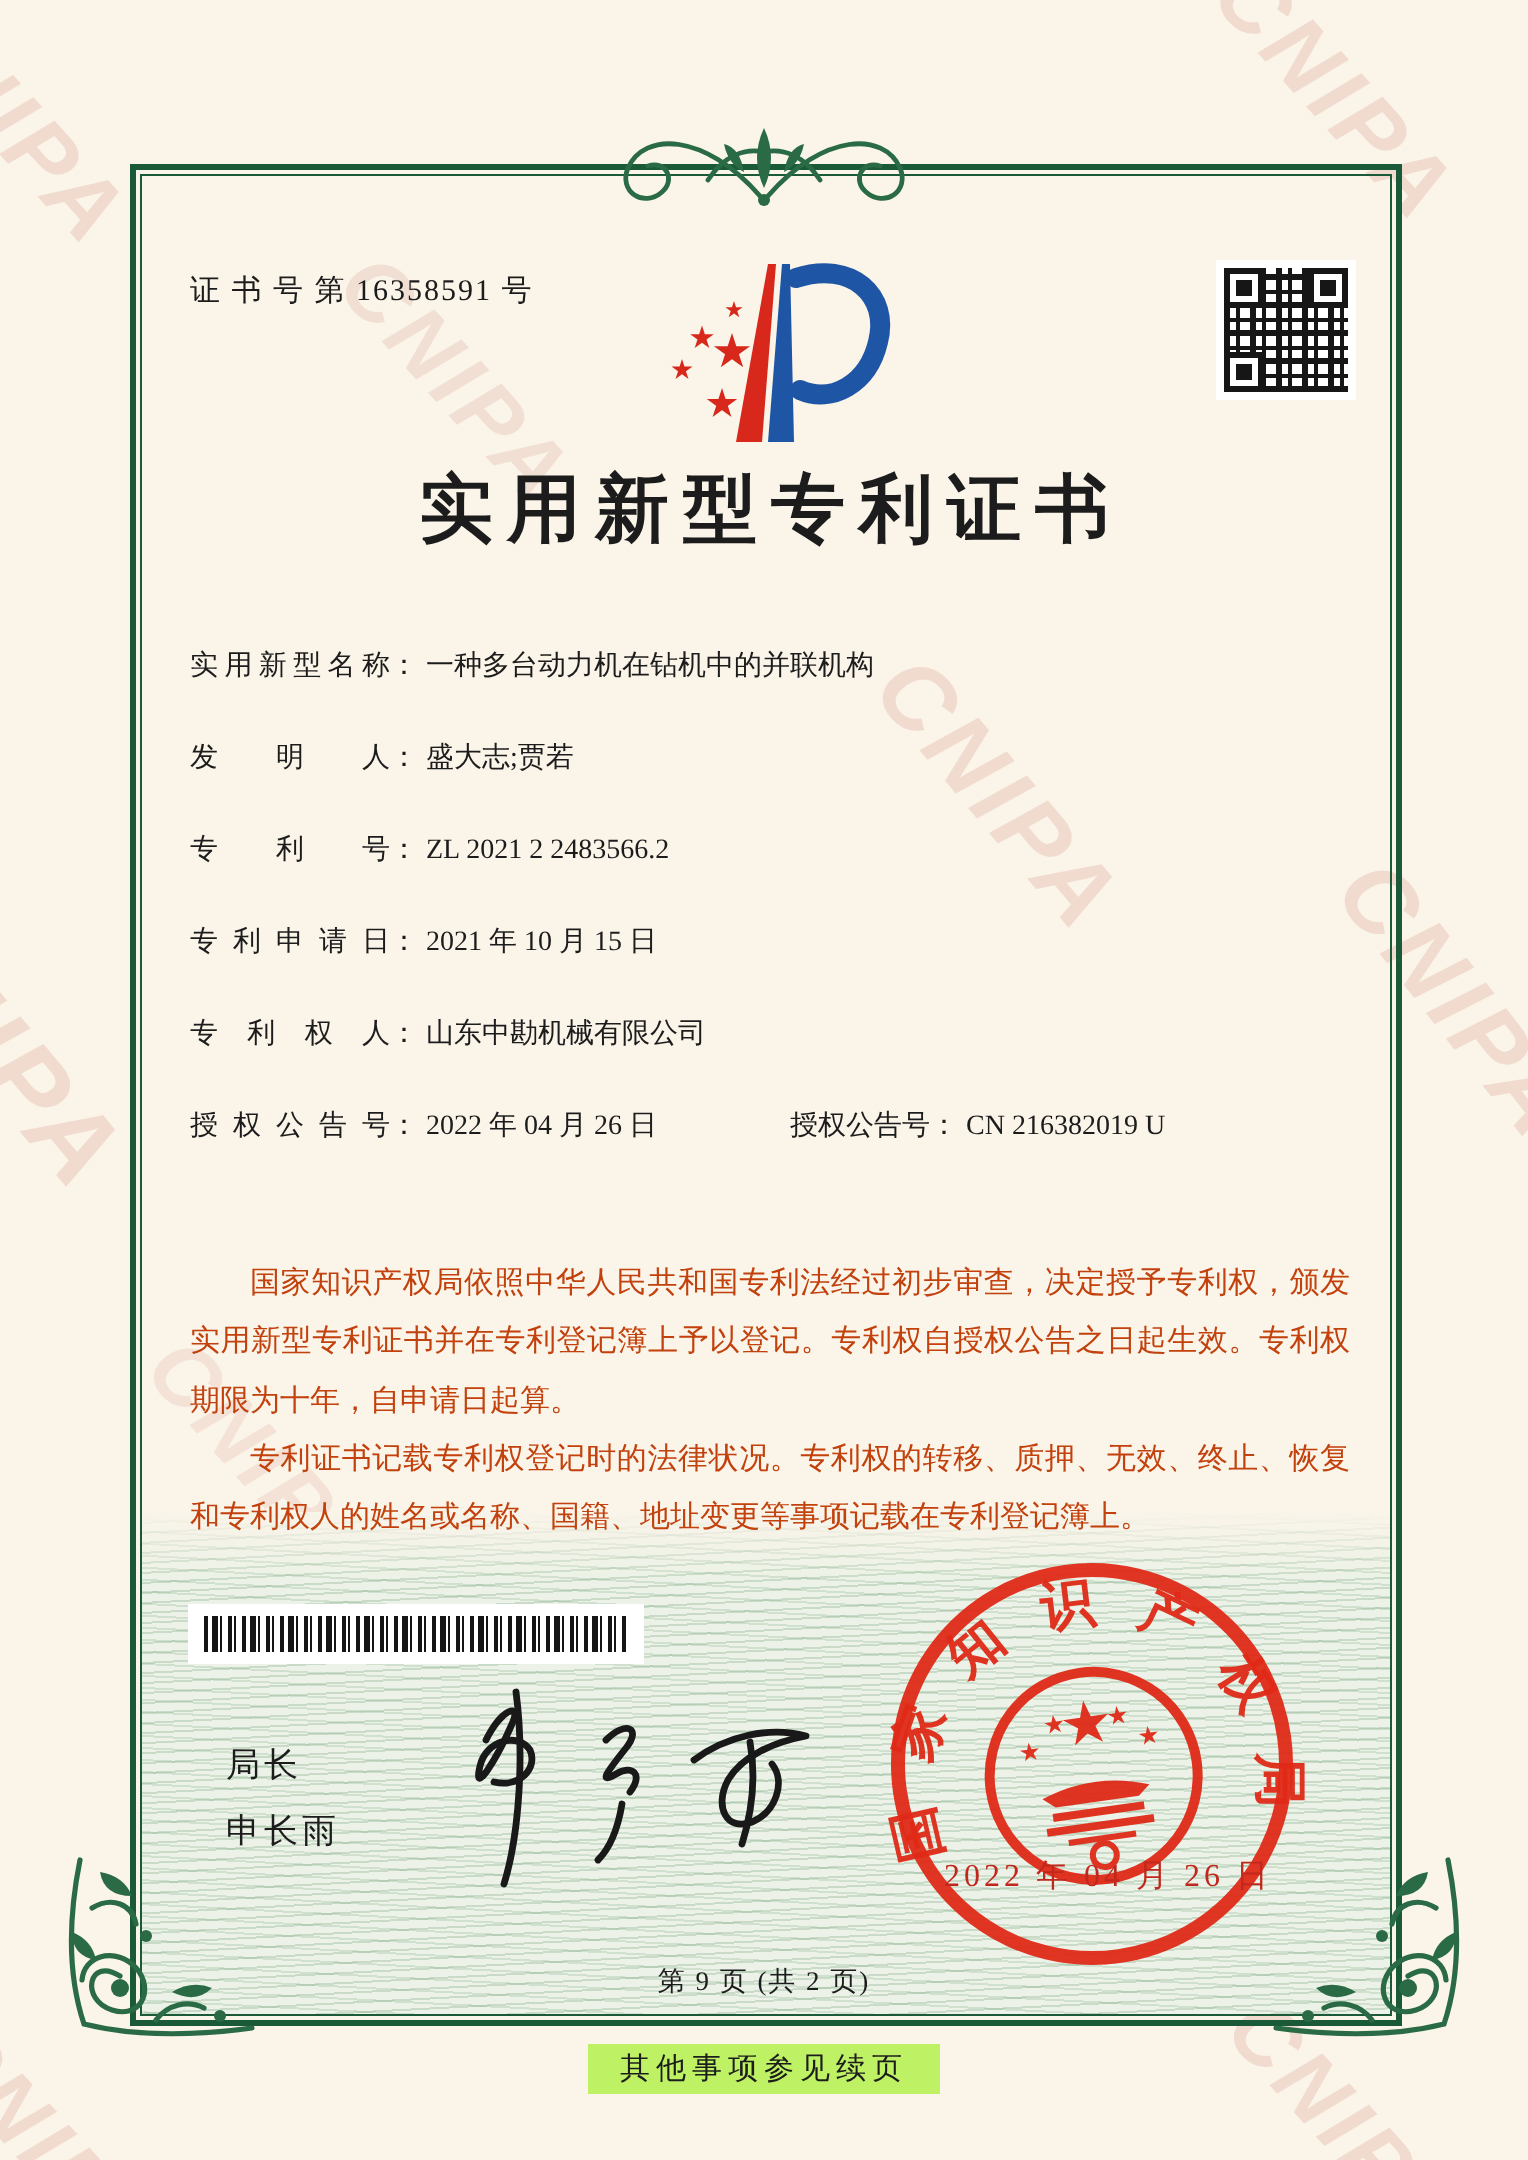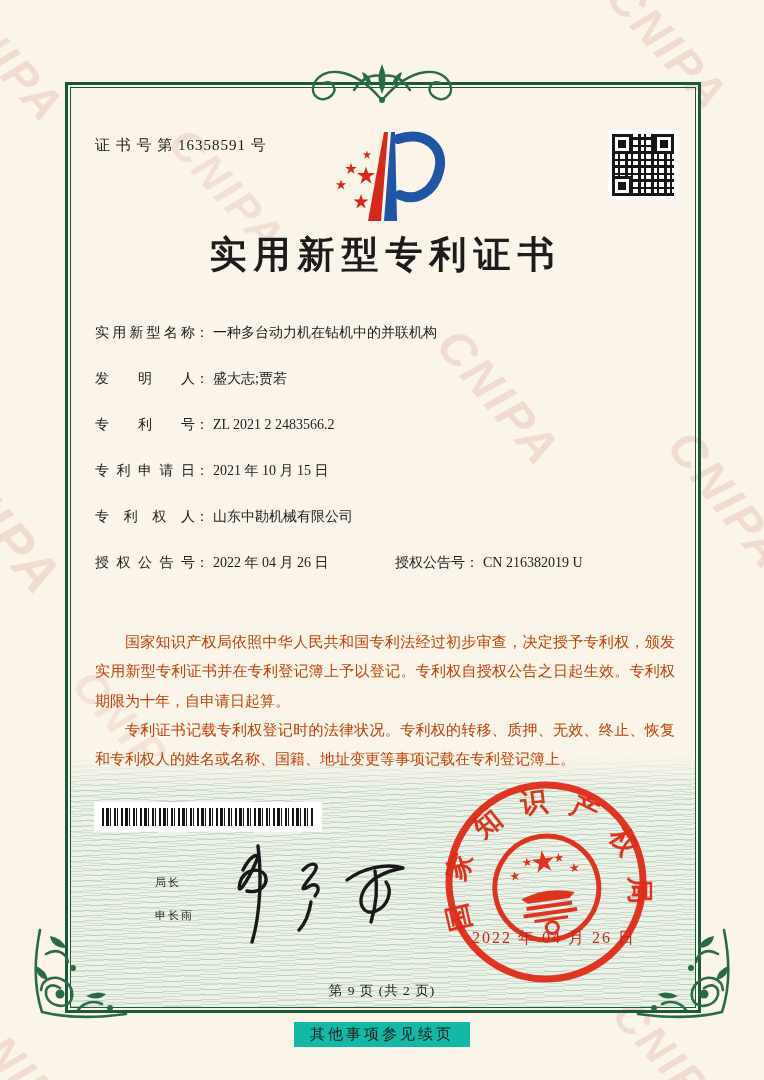--- a/index.html
+++ b/index.html
@@ -57,28 +57,28 @@
   .body-text{position:absolute;z-index:2;left:95px;top:628px;width:580px;
     font-size:15px;line-height:1.95;text-align:justify;color:#c2410c;}
   .body-text p{margin:0;text-indent:2em;}
   
   .barcode{position:absolute;z-index:2;left:94px;top:802px;width:228px;height:30px;background:#fff;}
   .barcode .bars{position:absolute;left:8px;top:6px;right:8px;bottom:6px;
     background:repeating-linear-gradient(90deg,
       #151515 0 2px,#fff 2px 4px,#151515 4px 7px,#fff 7px 8px,
       #151515 8px 9px,#fff 9px 12px,#151515 12px 14px,#fff 14px 15px,
       #151515 15px 16px,#fff 16px 19px);}
-  .signer{position:absolute;z-index:2;left:113px;top:866px;font-size:11px;letter-spacing:2px;line-height:33px;margin-left:42px;}
+  .signer{position:absolute;z-index:2;left:113px;top:866px;font-size:17px;letter-spacing:2px;line-height:33px;}
   .sig{position:absolute;z-index:3;left:205px;top:838px;}
   .seal{position:absolute;z-index:3;left:440px;top:776px;transform:rotate(-8deg);}
   .seal-date{position:absolute;z-index:4;left:472px;top:928px;font-size:16px;
     color:#c1281d;letter-spacing:2px;white-space:nowrap;}
   .pageinfo{position:absolute;z-index:2;left:0;right:0;top:982px;text-align:center;font-size:13.5px;letter-spacing:1px;}
   .note{position:absolute;z-index:2;left:50%;transform:translateX(-50%);top:1022px;
-    background:#14b8a6;padding:3px 16px;font-size:15px;letter-spacing:3px;}
+    background:#bef264;padding:3px 16px;font-size:15px;letter-spacing:3px;}
 </style>
 </head>
 <body>
 
 <div class="page">
 
   <span class="wm" style="left:-28px;top:-18px;font-size:46px;transform:rotate(48deg);">CNIPA</span>
   <span class="wm" style="left:196px;top:118px;font-size:44px;transform:rotate(48deg);opacity:.8;">CNIPA</span>
   <span class="wm" style="left:636px;top:-30px;font-size:46px;transform:rotate(48deg);">CNIPA</span>
   <span class="wm" style="left:468px;top:318px;font-size:48px;transform:rotate(50deg);">CNIPA</span>

